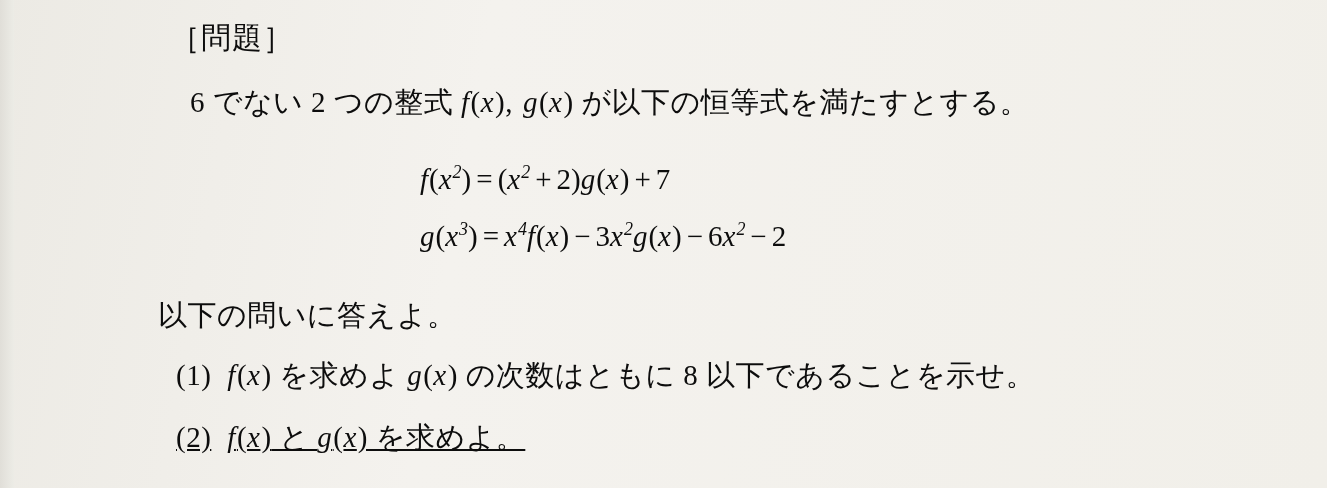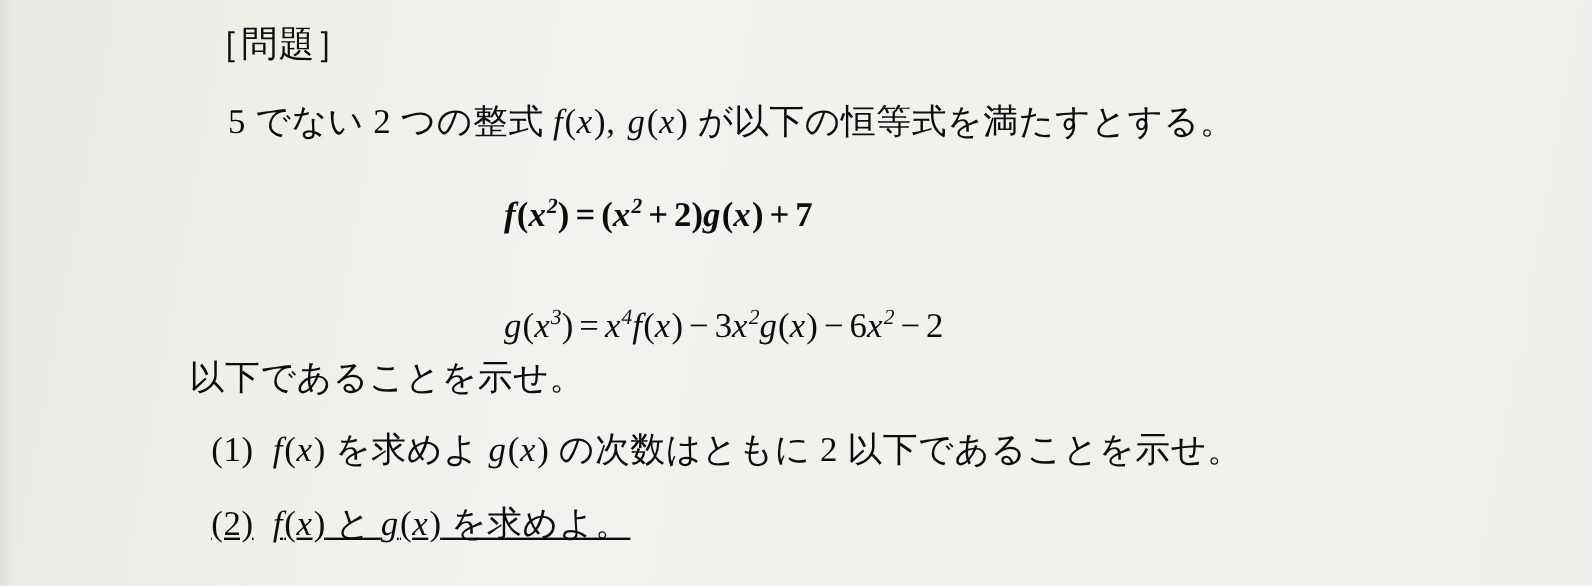--- a/index.html
+++ b/index.html
@@ -63,22 +63,22 @@
   .q1    { left: 176px; top: 358px; }
   .q2    { left: 176px; top: 420px; text-decoration: underline; }
 
   
   .math {
     position: absolute;
     white-space: nowrap;
     font-family: "Liberation Serif", serif;
     font-size: 29px;
   }
-  .eq1 { left: 420px; top: 163px; font-weight: bold; }
-  .eq2 { left: 420px; top: 220px; margin-top: 36px; }
+  .eq1 { left: 420px; top: 163px; }
+  .eq2 { left: 420px; top: 220px; }
 
   
   i.v {
     font-style: italic;
     font-family: "Liberation Serif", serif;
     padding-right: 1px;
   }
   sup.ex {
     font-size: 0.62em;
     vertical-align: super;
@@ -95,35 +95,35 @@
 <body>
 
 <div class="page">
   <div class="left-edge"></div>
 
   <div class="content">
 
     <div class="blk heading">［問題］</div>
 
     <div class="blk line-jp stmt1">
-      <span>5 でない 2 つの整式 </span><i class="v">f</i><span>(</span><i class="v">x</i><span>)</span><span class="comma">,</span><i class="v">g</i><span>(</span><i class="v">x</i><span>)</span><span> が以下の恒等式を満たすとする。</span>
+      <span>6 でない 2 つの整式 </span><i class="v">f</i><span>(</span><i class="v">x</i><span>)</span><span class="comma">,</span><i class="v">g</i><span>(</span><i class="v">x</i><span>)</span><span> が以下の恒等式を満たすとする。</span>
     </div>
 
     <div class="math eq1">
       <i class="v">f</i>(<i class="v">x</i><sup class="ex">2</sup>)<span class="op">=</span>(<i class="v">x</i><sup class="ex">2</sup><span class="op">+</span><span class="num">2</span>)<i class="v">g</i>(<i class="v">x</i>)<span class="op">+</span><span class="num">7</span>
     </div>
 
     <div class="math eq2">
       <i class="v">g</i>(<i class="v">x</i><sup class="ex">3</sup>)<span class="op">=</span><i class="v">x</i><sup class="ex">4</sup><i class="v">f</i>(<i class="v">x</i>)<span class="op">−</span><span class="num">3</span><i class="v">x</i><sup class="ex">2</sup><i class="v">g</i>(<i class="v">x</i>)<span class="op">−</span><span class="num">6</span><i class="v">x</i><sup class="ex">2</sup><span class="op">−</span><span class="num">2</span>
     </div>
 
-    <div class="blk line-jp stmt2">以下であることを示せ。</div>
+    <div class="blk line-jp stmt2">以下の問いに答えよ。</div>
 
     <div class="blk line-jp q1">
-      <span>(1)</span><span class="spw"></span><i class="v">f</i>(<i class="v">x</i>)<span> を求めよ </span><i class="v">g</i>(<i class="v">x</i>)<span> の次数はともに 2 以下であることを示せ。</span>
+      <span>(1)</span><span class="spw"></span><i class="v">f</i>(<i class="v">x</i>)<span> を求めよ </span><i class="v">g</i>(<i class="v">x</i>)<span> の次数はともに 8 以下であることを示せ。</span>
     </div>
 
     <div class="blk line-jp q2">
       <span>(2)</span><span class="spw"></span><i class="v">f</i>(<i class="v">x</i>)<span> と </span><i class="v">g</i>(<i class="v">x</i>)<span> を求めよ。</span>
     </div>
 
   </div>
 </div>
 
 </body></html>

